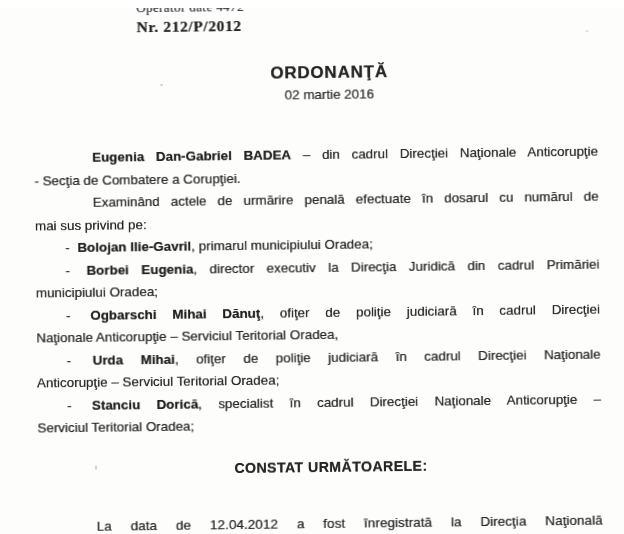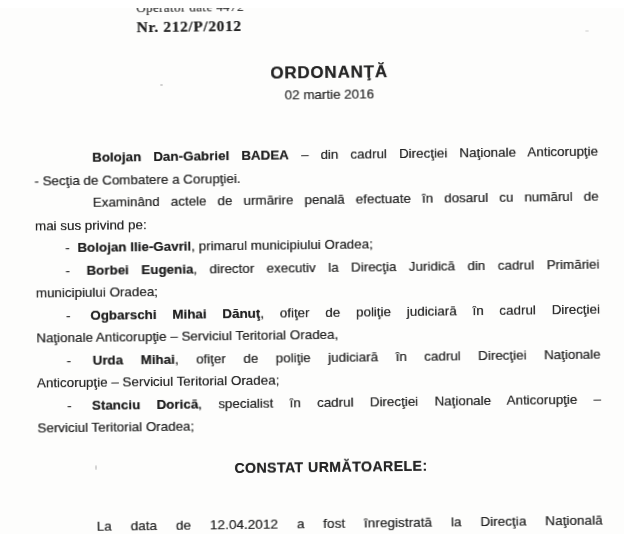--- a/index.html
+++ b/index.html
@@ -82,21 +82,21 @@
       <div class="nr">Nr. 212/P/2012</div>
     </div>
 
     <div class="title-wrap">
       <div class="doc-title">ORDONANŢĂ</div>
       <div class="doc-date">02 martie 2016</div>
     </div>
 
     <div class="body">
 
-      <div class="bline jline ind-p"><b><span>Bolojan</span> <span>Dan-Gabriel BADEA</span></b> <span>– din cadrul Direcţiei Naţionale Anticorupţie</span></div>
+      <div class="bline jline ind-p"><b><span>Eugenia</span> <span>Dan-Gabriel BADEA</span></b> <span>– din cadrul Direcţiei Naţionale Anticorupţie</span></div>
       <div class="bline lline">- Secţia de Combatere a Corupţiei.</div>
 
       <div class="bline jline ind-p">Examinând actele de urmărire penală efectuate în dosarul cu numărul de</div>
       <div class="bline lline">mai sus privind pe:</div>
 
       <div class="bline lline ind-l"><span class="dash">-</span> <b>Bolojan Ilie-Gavril</b><span>, primarul municipiului Oradea;</span></div>
 
       <div class="bline jline ind-l"><span class="dash">-</span> <b>Borbei Eugenia</b><span>, director executiv la Direcţia Juridică din cadrul Primăriei</span></div>
       <div class="bline lline">municipiului Oradea;</div>
 

